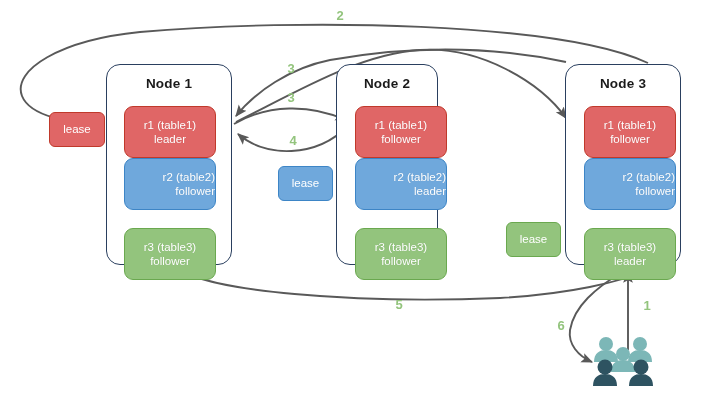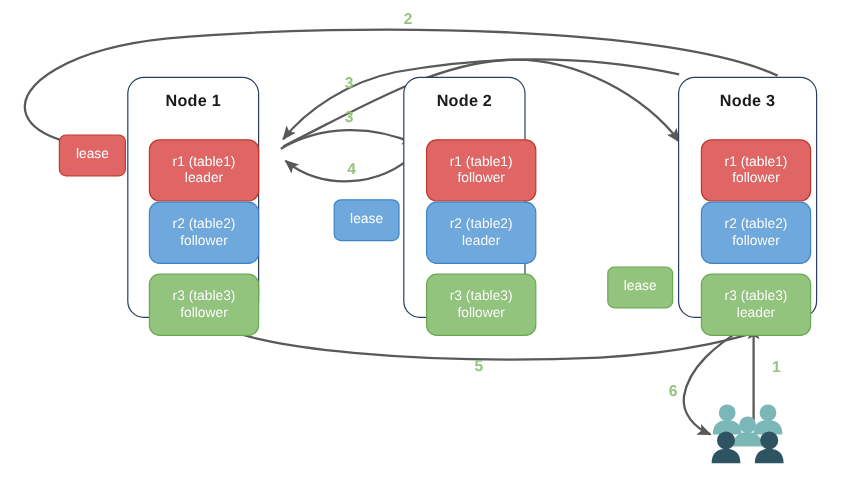--- a/index.html
+++ b/index.html
@@ -56,22 +56,22 @@
     justify-content: center;
     color: #ffffff;
     font-size: 11.5px;
     line-height: 14px;
     text-align: center;
     text-shadow: 0 0 1px rgba(0,0,0,0.12);
   }
   .rep-red   { background: #e06666; border: 1.4px solid #c0392b; }
   .rep-blue  { background: #6fa8dc; border: 1.4px solid #3d85c6; }
   .rep-green { background: #93c47d; border: 1.4px solid #6aa84f; }
-  .rep-1 { top: 51px; }
-  .rep-2 { top: 103px; }
+  .rep-1 { top: 41px; }
+  .rep-2 { top: 93px; align-items: flex-end; }
   .rep-3 { top: 163px; }
   .lease {
     position: absolute;
     box-sizing: border-box;
     height: 35px;
     border-radius: 6px;
     display: flex;
     align-items: center;
     justify-content: center;
     color: #ffffff;
@@ -119,21 +119,21 @@
 
     <path d="M 236 122 C 300 90, 360 54, 420 50 C 480 46, 540 82, 566 118" fill="none" stroke="#595959" stroke-width="1.9" marker-end="url(#arrowhead)"></path>
 
     <path d="M 176 266 C 200 292, 360 304, 500 298 C 570 294, 620 282, 648 270" fill="none" stroke="#595959" stroke-width="1.9" marker-end="url(#arrowhead)"></path>
 
     <path d="M 628 350 L 628 272" fill="none" stroke="#595959" stroke-width="1.9" marker-end="url(#arrowhead)"></path>
 
     <path d="M 622 272 C 596 288, 574 306, 570 330 C 568 344, 578 356, 592 362" fill="none" stroke="#595959" stroke-width="1.9" marker-end="url(#arrowhead)"></path>
   </svg>
 
-  <div class="node-box" style="left:106px; top:64px; width:110px; height:201px;">
+  <div class="node-box" style="left:106px; top:64px; width:126px; height:201px;">
     <div class="node-title">Node 1</div>
     <div class="replica rep-red rep-1">
       <span>r1 (table1)</span>
       <span>leader</span>
     </div>
     <div class="replica rep-blue rep-2">
       <span>r2 (table2)</span>
       <span>follower</span>
     </div>
     <div class="replica rep-green rep-3">

